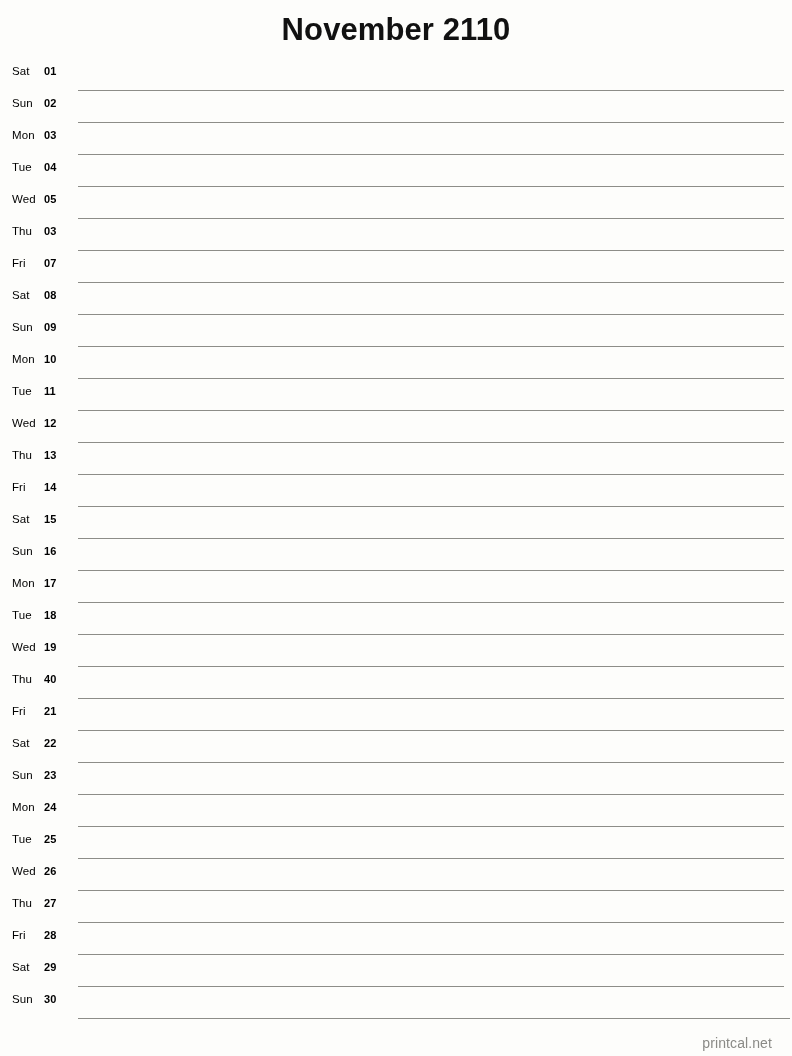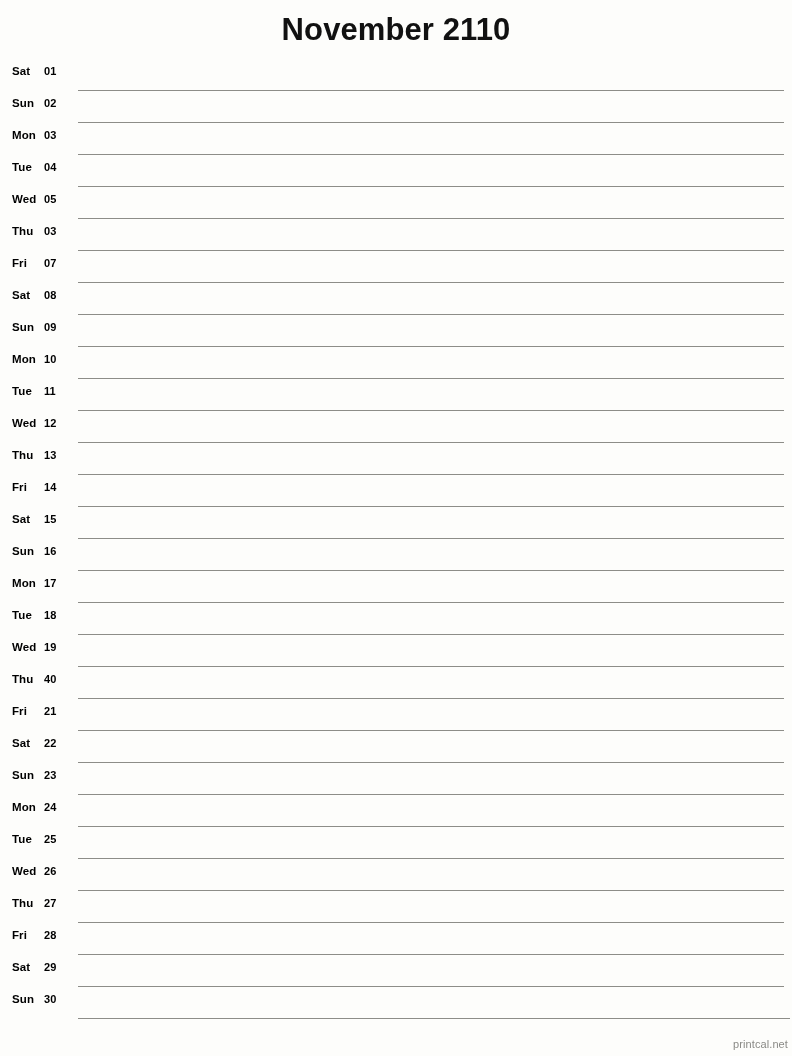--- a/index.html
+++ b/index.html
@@ -54,21 +54,21 @@
     width: 78px;
     min-width: 78px;
     display: flex;
     align-items: flex-start;
     padding-left: 12px;
     padding-top: 7px;
   }
 
   .dow {
     font-size: 11.5px;
-    font-weight: bold;
+    font-weight: normal;
     line-height: 1;
     color: #000;
     width: 32px;
     text-align: left;
     letter-spacing: 0.1px;
   }
 
   .dnum {
     font-size: 11px;
     font-weight: bold;
@@ -86,23 +86,23 @@
     border-bottom: 1px solid #8d8d88;
     position: relative;
   }
 
   .day-row.last .write-line {
     margin-right: 2px;
   }
 
   .footer {
     position: absolute;
-    right: 4px;
+    right: 20px;
     bottom: 6px;
-    font-size: 11px;
+    font-size: 14px;
     color: #8a8a86;
     line-height: 1;
     letter-spacing: 0.1px;
   }
 </style>
 </head>
 <body>
 
 <div class="page">
 

